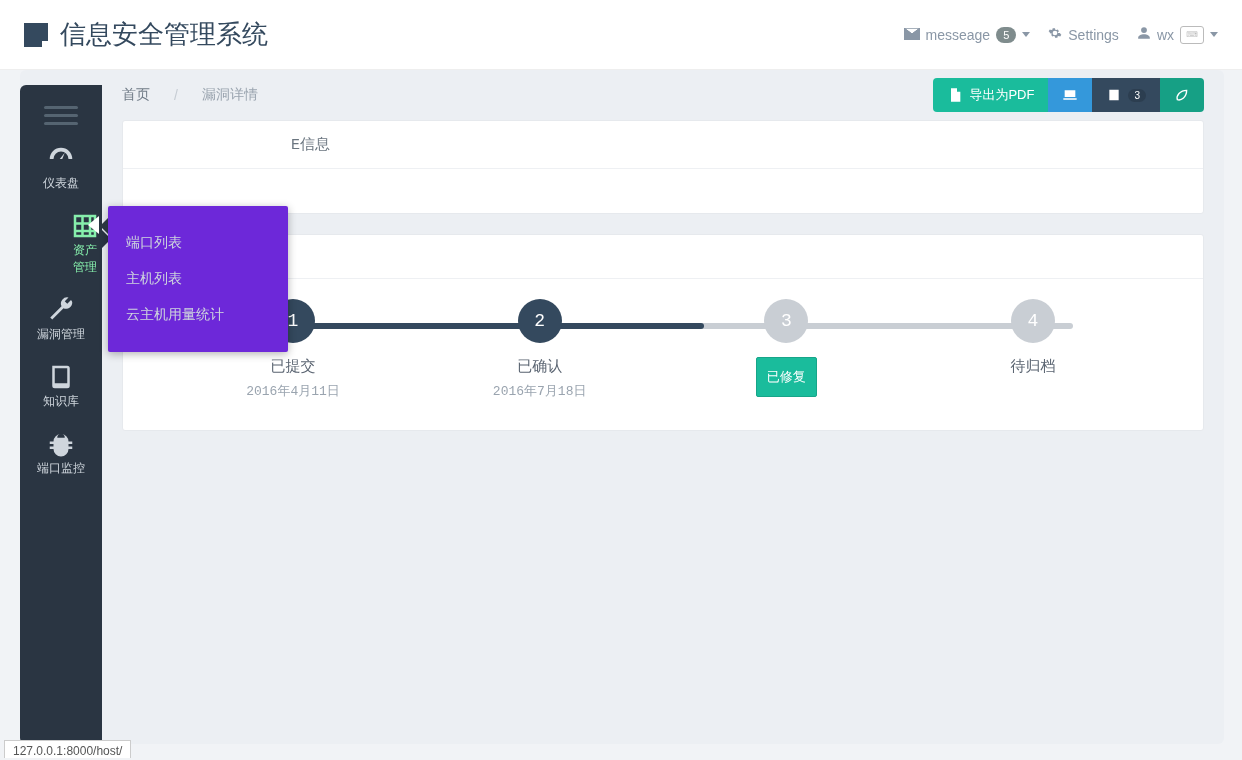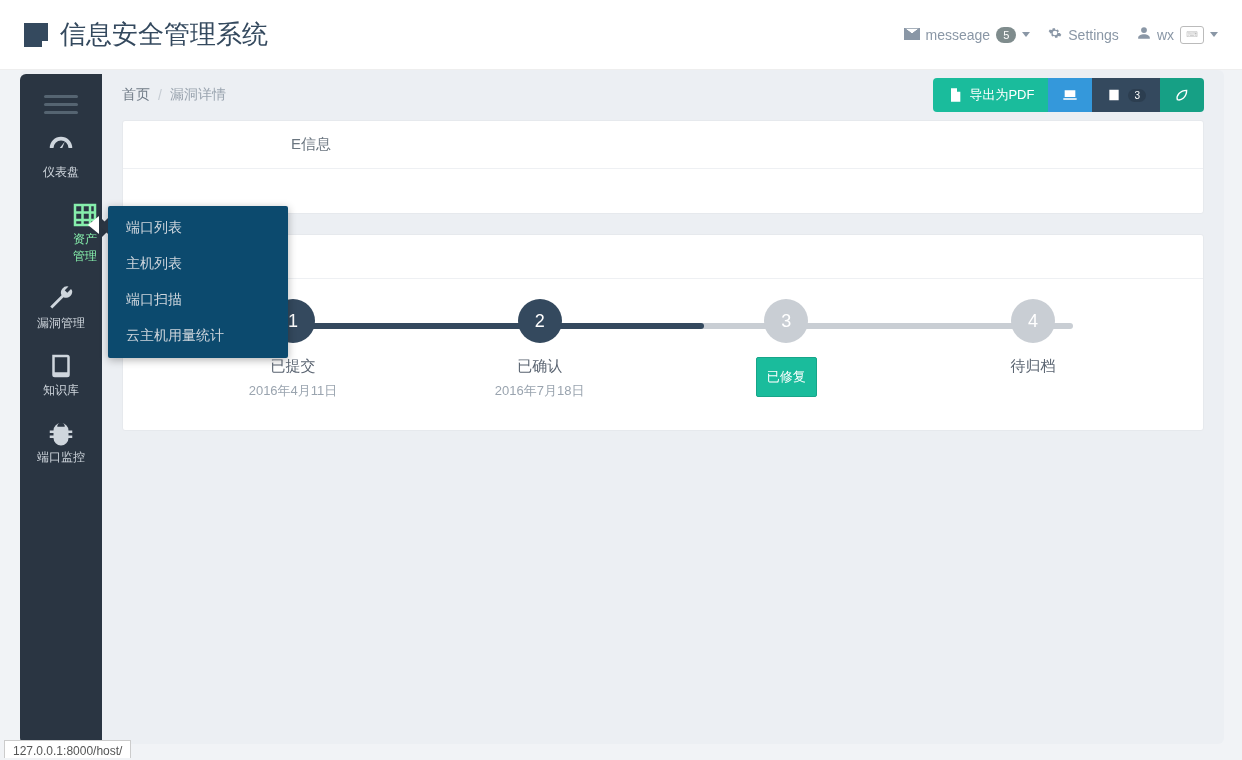--- a/index.html
+++ b/index.html
@@ -69,21 +69,21 @@
     position: absolute;
     left: 20px; right: 18px; top: 70px; bottom: 16px;
     background: #eceff3;
     border-radius: 6px;
     overflow: visible;
   }
 
   
   .sidebar {
     position: absolute;
-    left: 0; top: 4px; bottom: 0;
+    left: 0; top: 15px; bottom: 0;
     width: 82px;
     background: #2a3542;
     border-top-left-radius: 6px;
     border-bottom-left-radius: 6px;
     padding-top: 6px;
   }
   .hamburger {
     width: 34px; height: 28px; margin: 10px auto 6px;
     display:flex;flex-direction:column;justify-content:center;gap:5px;
     cursor:pointer;
@@ -115,23 +115,23 @@
 
   
   .ic-dash svg,.ic-grid svg,.ic-wrench svg,.ic-book svg,.ic-bug svg{width:30px;height:30px;fill:currentColor;}
 
   
   .submenu {
     position:absolute;
     left: 88px;
     top: 136px;
     width: 180px;
-    background:#0c4a6e;
+    background:#6d28d9;
     border-radius:2px;
-    padding:4px 0;
+    padding:19px 0;
     z-index:20;
     box-shadow:0 2px 8px rgba(0,0,0,0.3);
   }
   .submenu::before{
     content:"";
     position:absolute;
     left:-8px; top:12px;
     border-top:8px solid transparent;
     border-bottom:8px solid transparent;
     border-right:8px solid #2a3542;
@@ -156,21 +156,21 @@
     position:absolute;
     left:82px; right:0; top:0; bottom:0;
     padding: 0 20px 20px;
     overflow:auto;
   }
   .crumb-row{
     height:50px;
     display:flex;align-items:center;
   }
   .breadcrumb{
-    display:flex;align-items:center;gap:8px;
+    display:flex;align-items:center;gap:24px;
     color:#9aa4af;
   }
   .breadcrumb .sep{color:#c6ccd3;}
   .breadcrumb a{color:#707b87;text-decoration:none;}
   .action-bar{
     margin-left:auto;display:flex;gap:0;align-items:center;
   }
   .btn{
     height:34px;display:flex;align-items:center;justify-content:center;
     padding:0 14px;color:#fff;font-size:13px;cursor:pointer;border:none;
@@ -178,20 +178,21 @@
   .btn-green{background:#1abc9c;border-radius:4px 0 0 4px;text-align:right;}
   .btn-blue{background:#3498db;}
   .btn-blue2{background:#34495e;}
   .btn-teal{background:#16a085;border-radius:0 4px 4px 0;}
   .btn .mini-badge{background:#2c3e50;color:#fff;border-radius:8px;font-size:10px;padding:1px 6px;margin-left:6px;}
   .btn svg{width:16px;height:16px;fill:#fff;}
 
   .panel{
     background:#fff;border:1px solid #e6e9ed;border-radius:3px;
     margin-top:0;
+    font-family:Liberation Mono, monospace;
   }
   .panel + .panel{margin-top:20px;}
   .panel-head{
     padding:14px 18px;border-bottom:1px solid #eef0f3;color:#6b7680;font-size:15px;
   }
   .panel-body{padding:22px 18px;}
 
   
   .panel1-head-text{ padding-left:150px;  }
 
@@ -324,21 +325,20 @@
           </svg>
       </div>
       <div>端口监控</div>
     </div>
   </div>
 
   <div class="submenu">
     <span class="submenu-white-arrow"></span>
     <div class="mitem"><span>端口列表</span></div>
     <div class="mitem"><span>主机列表</span></div>
-    <div class="mitem"><span>端口扫描</span></div>
     <div class="mitem"><span>云主机用量统计</span></div>
   </div>
 
   <div class="content">
 
     <div class="crumb-row">
       <div class="breadcrumb">
         <a href="#">首页</a>
         <span class="sep">/</span>
         <span>漏洞详情</span>

